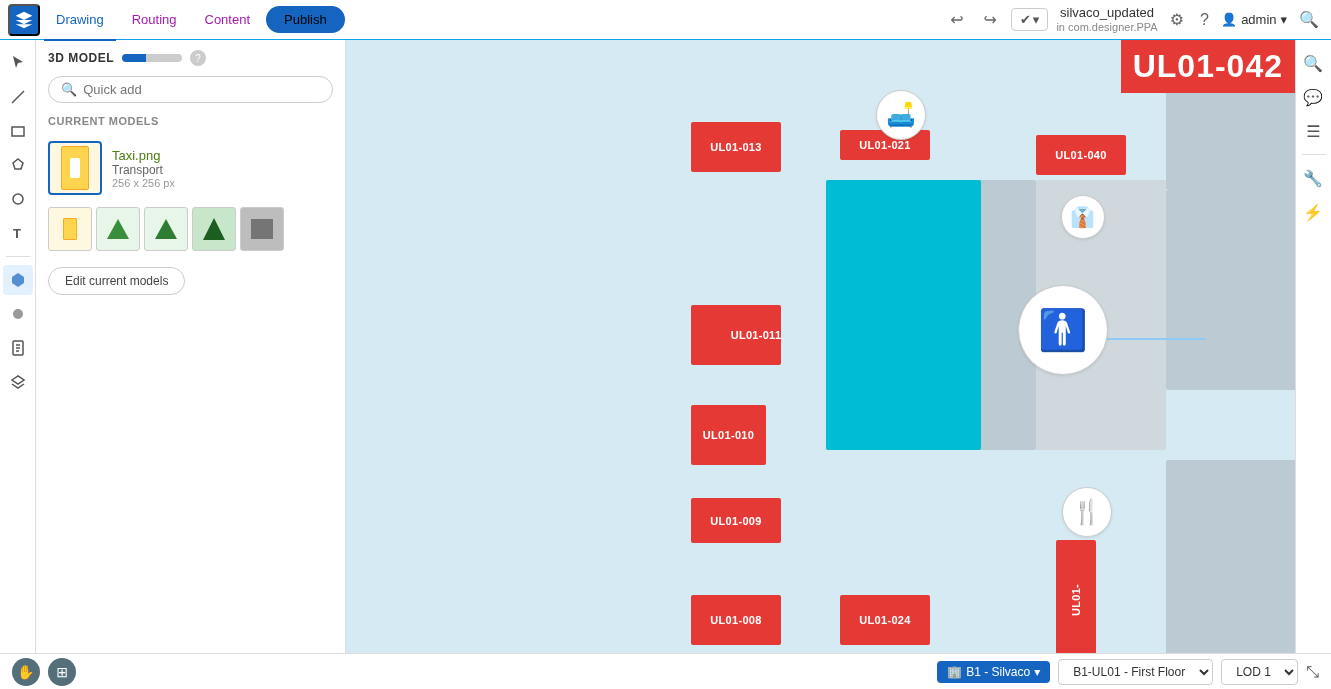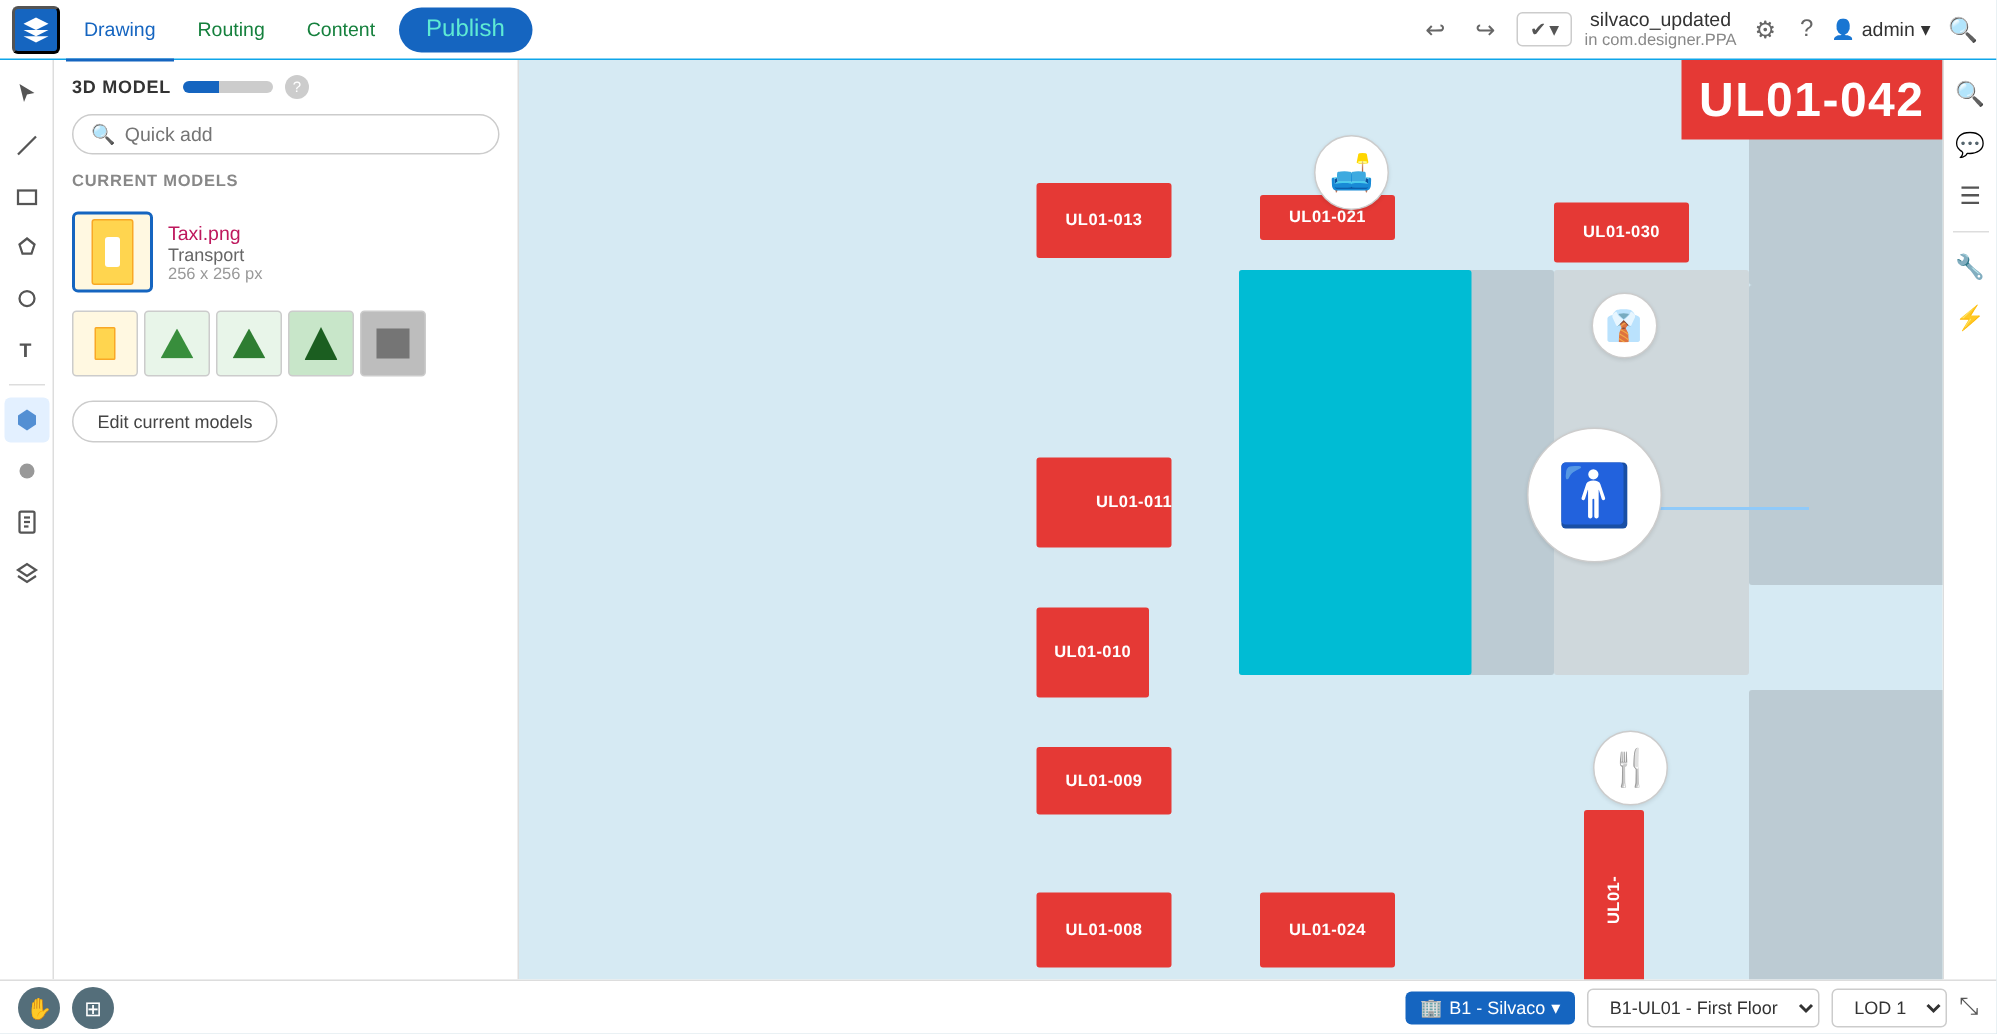--- a/index.html
+++ b/index.html
@@ -24,38 +24,38 @@
       display: flex; align-items: center; justify-content: center;
       cursor: pointer;
       flex-shrink: 0;
     }
     .logo-btn svg { width: 20px; height: 20px; fill: white; }
     .nav-tab {
       padding: 0 12px;
       height: 40px;
       display: flex; align-items: center;
       font-size: 13px;
-      color: #15803d;
+      color: #a21caf;
       cursor: pointer;
       border-bottom: 2px solid transparent;
       position: relative;
       top: 1px;
     }
     .nav-tab.active {
       color: #1565c0;
       border-bottom-color: #1565c0;
       font-weight: 500;
     }
     .publish-btn {
       background: #1565c0;
-      color: #5eead4;
+      color: #000000;
       border: none;
       border-radius: 20px;
       padding: 6px 18px;
-      font-size: 16px;
+      font-size: 13px;
       font-weight: 500;
       cursor: pointer;
     }
     .nav-spacer { flex: 1; }
     .nav-tools {
       display: flex; align-items: center; gap: 8px;
     }
     .undo-redo-btn {
       background: none; border: none; cursor: pointer;
       color: #666; font-size: 16px; padding: 4px 6px;
@@ -176,21 +176,21 @@
       border: 1px solid #f9a825;
       display: flex; align-items: center; justify-content: center;
     }
     .model-thumb-inner::before {
       content: '';
       width: 10px; height: 20px;
       background: #fff;
       border-radius: 2px;
     }
     .model-info { flex: 1; }
-    .model-name { font-size: 13px; font-weight: 500; color: #be185d; }
+    .model-name { font-size: 13px; font-weight: 500; color: #4d7c0f; }
     .model-category { font-size: 12px; color: #666; }
     .model-size { font-size: 11px; color: #999; }
     .model-variants {
       display: flex; gap: 4px; padding: 6px 0 12px 0; flex-wrap: wrap;
     }
     .variant-thumb {
       width: 44px; height: 44px;
       border: 1px solid #ccc; border-radius: 3px;
       background: #f5f5f5;
       cursor: pointer;
@@ -548,21 +548,21 @@
       <div class="gray-room-light" style="left:690px;top:140px;width:130px;height:270px;"></div>
 
       <div class="blue-rect" style="left:480px;top:140px;width:155px;height:270px;"></div>
 
       <div class="conn-line" style="left:680px;top:298px;width:180px;"></div>
 
       <div class="top-right-label">UL01-042</div>
 
       <div class="room-label" style="left:345px;top:82px;width:90px;height:50px;">UL01-013</div>
       <div class="room-label" style="left:494px;top:90px;width:90px;height:30px;">UL01-021</div>
-      <div class="room-label" style="left:690px;top:95px;width:90px;height:40px;">UL01-030</div>
+      <div class="room-label" style="left:690px;top:95px;width:90px;height:40px;">UL01-040</div>
       <div class="room-label" style="left:345px;top:265px;width:90px;height:60px;padding-left:48px;">UL01-011</div>
 
       <div class="room-label" style="left:345px;top:365px;width:75px;height:60px;">UL01-010</div>
       <div class="room-label" style="left:345px;top:458px;width:90px;height:45px;">UL01-009</div>
 
       <div class="room-label" style="left:345px;top:555px;width:90px;height:50px;">UL01-008</div>
       <div class="room-label" style="left:494px;top:555px;width:90px;height:50px;">UL01-024</div>
 
       <div class="room-label vertical" style="left:710px;top:500px;width:40px;height:120px;">UL01-</div>
 

